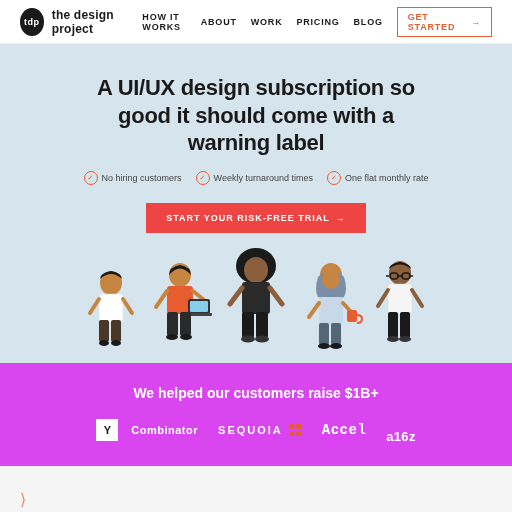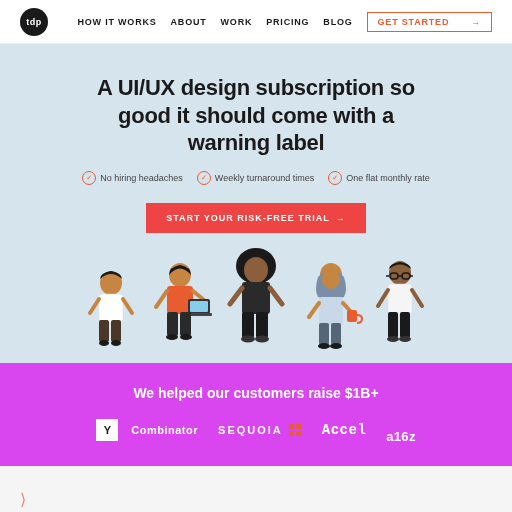--- a/index.html
+++ b/index.html
@@ -62,21 +62,21 @@
       border: 1.5px solid #e85d2f;
       color: #e85d2f;
       padding: 4px 10px;
       font-size: 9px;
       font-weight: 700;
       text-transform: uppercase;
       letter-spacing: 0.8px;
       cursor: pointer;
       display: flex;
       align-items: center;
-      gap: 22px;
+      gap: 16px;
     }
 
     
     .hero {
       background: #d6e4ed;
       padding: 30px 20px 0 20px;
       text-align: center;
       min-height: 250px;
       position: relative;
       overflow: hidden;
@@ -227,40 +227,41 @@
       margin-bottom: 10px;
       opacity: 0.7;
     }
   </style>
 </head>
 <body>
 
 <nav>
   <div class="nav-logo">
     <div class="nav-logo-badge">tdp</div>
+    <span class="nav-logo-text">the design project</span>
   </div>
   <div class="nav-links">
     <span class="nav-link">HOW IT WORKS</span>
     <span class="nav-link">ABOUT</span>
     <span class="nav-link">WORK</span>
     <span class="nav-link">PRICING</span>
     <span class="nav-link">BLOG</span>
     <div class="nav-cta">
       <span>GET STARTED</span>
       <span>→</span>
     </div>
   </div>
 </nav>
 
 <section class="hero">
   <h1 class="hero-title">A UI/UX design subscription so good it should come with a warning label</h1>
   <div class="hero-badges">
     <div class="hero-badge">
       <span class="check-icon">✓</span>
-      <span>No hiring headaches</span>
+      <span>No hiring customers</span>
     </div>
     <div class="hero-badge">
       <span class="check-icon">✓</span>
       <span>Weekly turnaround times</span>
     </div>
     <div class="hero-badge">
       <span class="check-icon">✓</span>
       <span>One flat monthly rate</span>
     </div>
   </div>

